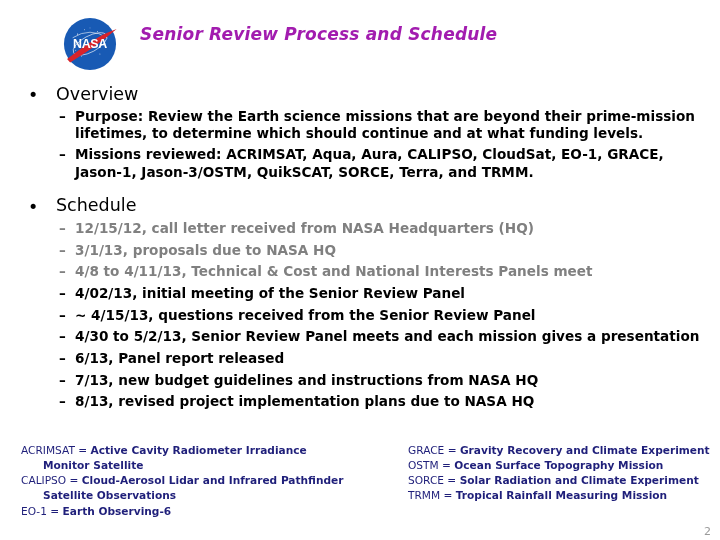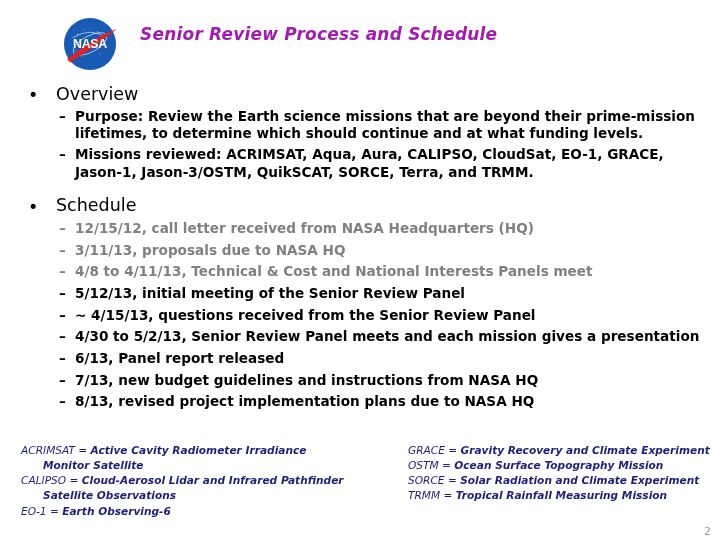--- a/index.html
+++ b/index.html
@@ -107,21 +107,20 @@
     top: 443px;
     left: 0;
     width: 720px;
     height: 97px;
   }
   .fn-col {
     position: absolute;
     font-size: 10.6px;
     color: #1f1f7a;
     line-height: 1.43;
-    font-style: italic;
   }
   .fn-col.left  { left: 21px;  width: 350px; }
   .fn-col.right { left: 408px; width: 320px; }
 
   .fn-line { white-space: nowrap; }
   .fn-acro { font-weight: normal; }
   .fn-def  { font-weight: bold; }
   .fn-cont { padding-left: 22px; font-weight: bold; }
 
   .page-number {
@@ -195,31 +194,31 @@
 
     <div class="schedule-items">
 
       <div class="lvl2 muted">
         <span class="b2dash">–</span>
         <div>12/15/12, call letter received from NASA Headquarters (HQ)</div>
       </div>
 
       <div class="lvl2 muted">
         <span class="b2dash">–</span>
-        <div>3/11/13, proposals due to NASA HQ</div>
+        <div>3/1/13, proposals due to NASA HQ</div>
       </div>
 
       <div class="lvl2 muted">
         <span class="b2dash">–</span>
         <div>4/8 to 4/11/13, Technical &amp; Cost and National Interests Panels meet</div>
       </div>
 
       <div class="lvl2">
         <span class="b2dash">–</span>
-        <div>5/12/13, initial meeting of the Senior Review Panel</div>
+        <div>4/02/13, initial meeting of the Senior Review Panel</div>
       </div>
 
       <div class="lvl2">
         <span class="b2dash">–</span>
         <div>~ 4/15/13, questions received from the Senior Review Panel</div>
       </div>
 
       <div class="lvl2">
         <span class="b2dash">–</span>
         <div>4/30 to 5/2/13, Senior Review Panel meets and each mission gives a presentation</div>

